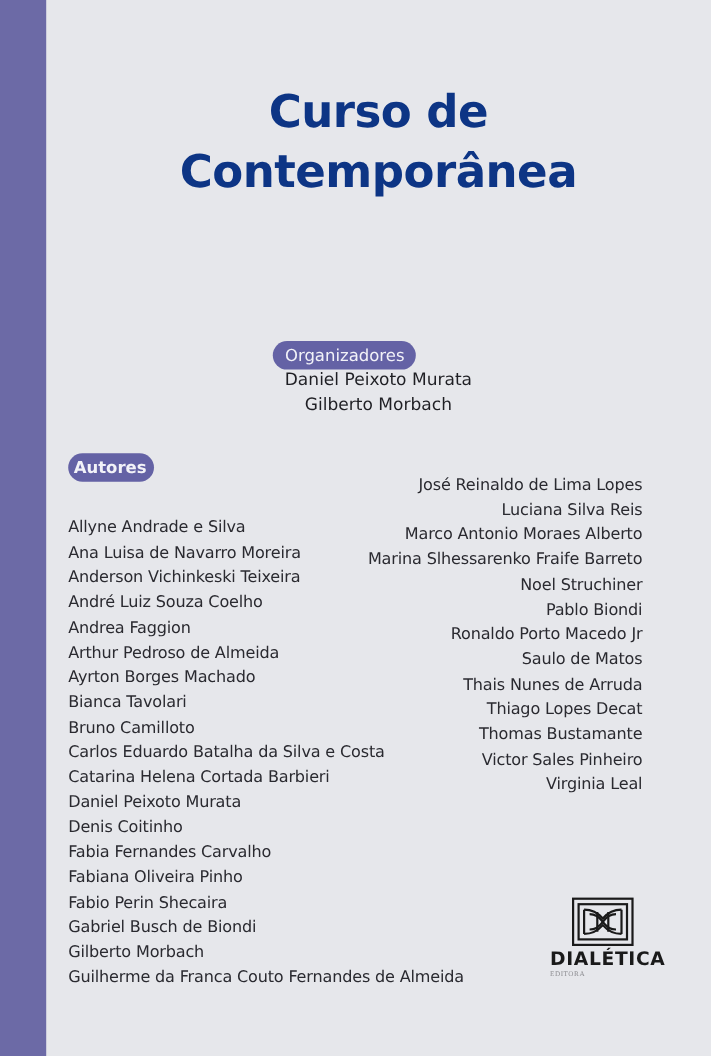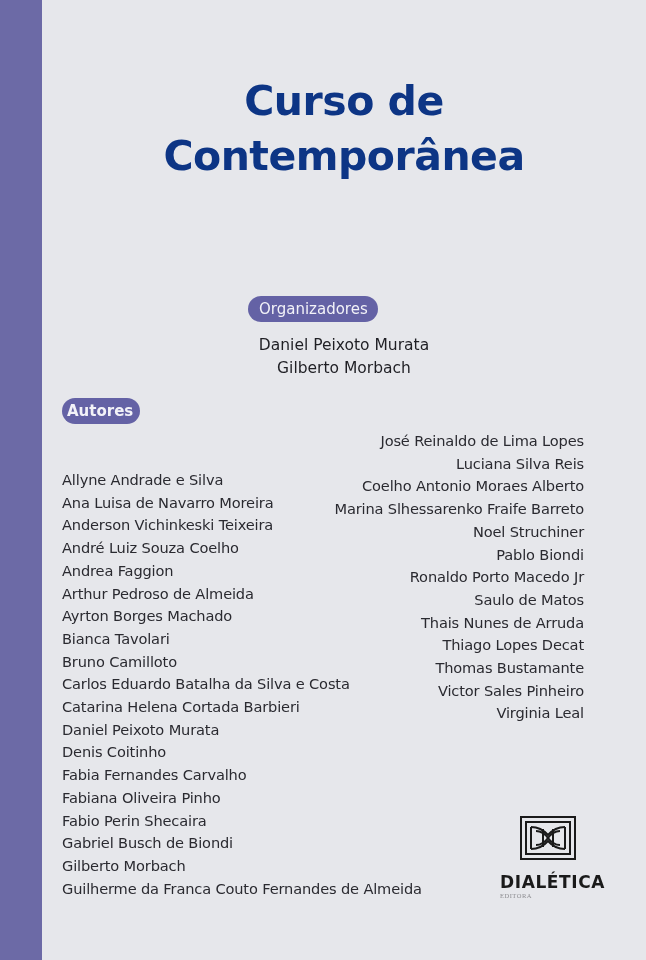--- a/index.html
+++ b/index.html
@@ -29,20 +29,21 @@
       position: absolute;
       background: #6462a5;
       color: #f2f2f8;
       font-family: "DejaVu Sans", sans-serif;
       font-size: 15px;
       line-height: 24px;
       height: 26px;
       border-radius: 13px;
       padding: 1px 9px 0 9px;
       white-space: nowrap;
+      margin-top: 14px;
     }
     .pill-org { left: 248px; top: 296px; padding-left: 11px; padding-right: 10px; }
     .pill-aut { left: 62px; top: 398px; padding-left: 5px; padding-right: 7px; font-weight: bold; font-size: 15px; }
     .organizers {
       position: absolute; left: 42px; right: 0; top: 334px;
       text-align: center;
       color: #1f1f24;
       font-family: "DejaVu Sans", sans-serif;
       font-size: 15.5px;
       line-height: 23px;
@@ -76,21 +77,21 @@
     .pub-mark {
       display: block; margin: 0 auto; width: 58px; height: 46px;
     }
     .pub-name {
       display: block;
       font-family: "DejaVu Sans", sans-serif;
       font-weight: bold;
       font-size: 17px;
       letter-spacing: 0.6px;
       color: #1a1a1a;
-      margin-top: 11px;
+      margin-top: 1px;
       line-height: 20px;
     }
     .pub-sub {
       display: block;
       font-family: Liberation Serif, serif;
       font-size: 6.5px;
       letter-spacing: 0.5px;
       color: #8c8c90;
       text-align: left;
       padding-right: 10px;
@@ -134,21 +135,21 @@
   <span>Fabiana Oliveira Pinho</span>
   <span>Fabio Perin Shecaira</span>
   <span>Gabriel Busch de Biondi</span>
   <span>Gilberto Morbach</span>
   <span>Guilherme da Franca Couto Fernandes de Almeida</span>
 </div>
 
 <div class="authors-right">
   <span>José Reinaldo de Lima Lopes</span>
   <span>Luciana Silva Reis</span>
-  <span>Coelho Antonio Moraes Alberto</span>
+  <span>Marco Antonio Moraes Alberto</span>
   <span>Marina Slhessarenko Fraife Barreto</span>
   <span>Noel Struchiner</span>
   <span>Pablo Biondi</span>
   <span>Ronaldo Porto Macedo Jr</span>
   <span>Saulo de Matos</span>
   <span>Thais Nunes de Arruda</span>
   <span>Thiago Lopes Decat</span>
   <span>Thomas Bustamante</span>
   <span>Victor Sales Pinheiro</span>
   <span>Virginia Leal</span>

